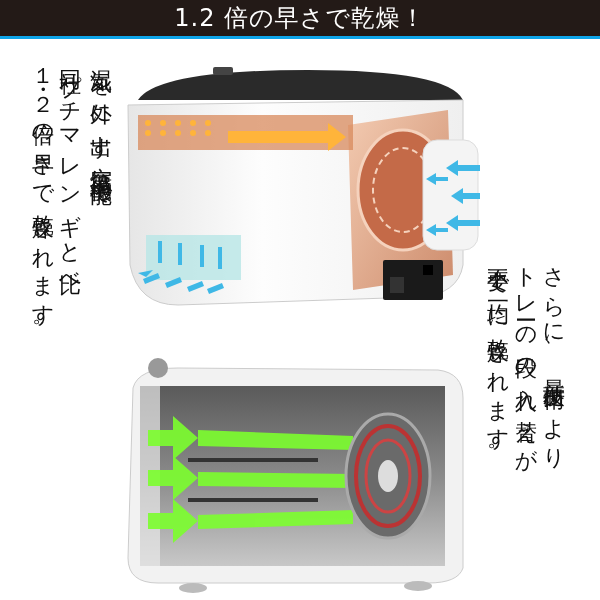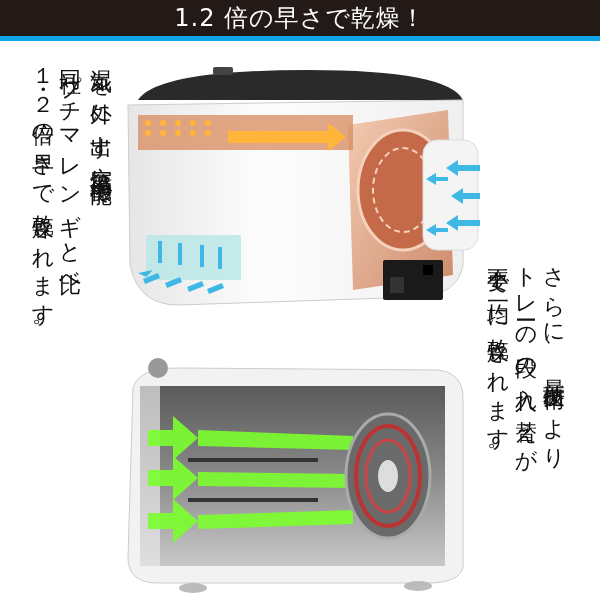--- a/index.html
+++ b/index.html
@@ -1,17 +1,17 @@
 <!DOCTYPE html>
 <html><head>
 <meta charset="utf-8">
 <style>
   html, body { margin: 0; padding: 0; }
   body { width: 600px; height: 600px; background: #ffffff; position: relative; overflow: hidden; font-family: "DejaVu Sans", sans-serif; }
-  .banner { position: absolute; left: 0; top: 0; width: 600px; height: 36px; background: #231a17; border-bottom: 5px solid #0ea5e9; display: flex; align-items: center; justify-content: center; }
+  .banner { position: absolute; left: 0; top: 0; width: 600px; height: 36px; background: #231a17; border-bottom: 3px solid #0ea5e9; display: flex; align-items: center; justify-content: center; }
   .banner span { color: #ffffff; font-size: 24px; letter-spacing: 1px; font-family: "DejaVu Sans", sans-serif; }
   .vcol { position: absolute; writing-mode: vertical-rl; font-size: 22px; line-height: 26px; color: #111; letter-spacing: 3.2px; font-family: "DejaVu Sans", sans-serif; }
   .product { position: absolute; }
   .p1 { left: 118px; top: 65px; width: 365px; height: 245px; }
   .p2 { left: 118px; top: 358px; width: 350px; height: 240px; }
 </style>
 </head>
 <body>
 
 <div class="banner">

